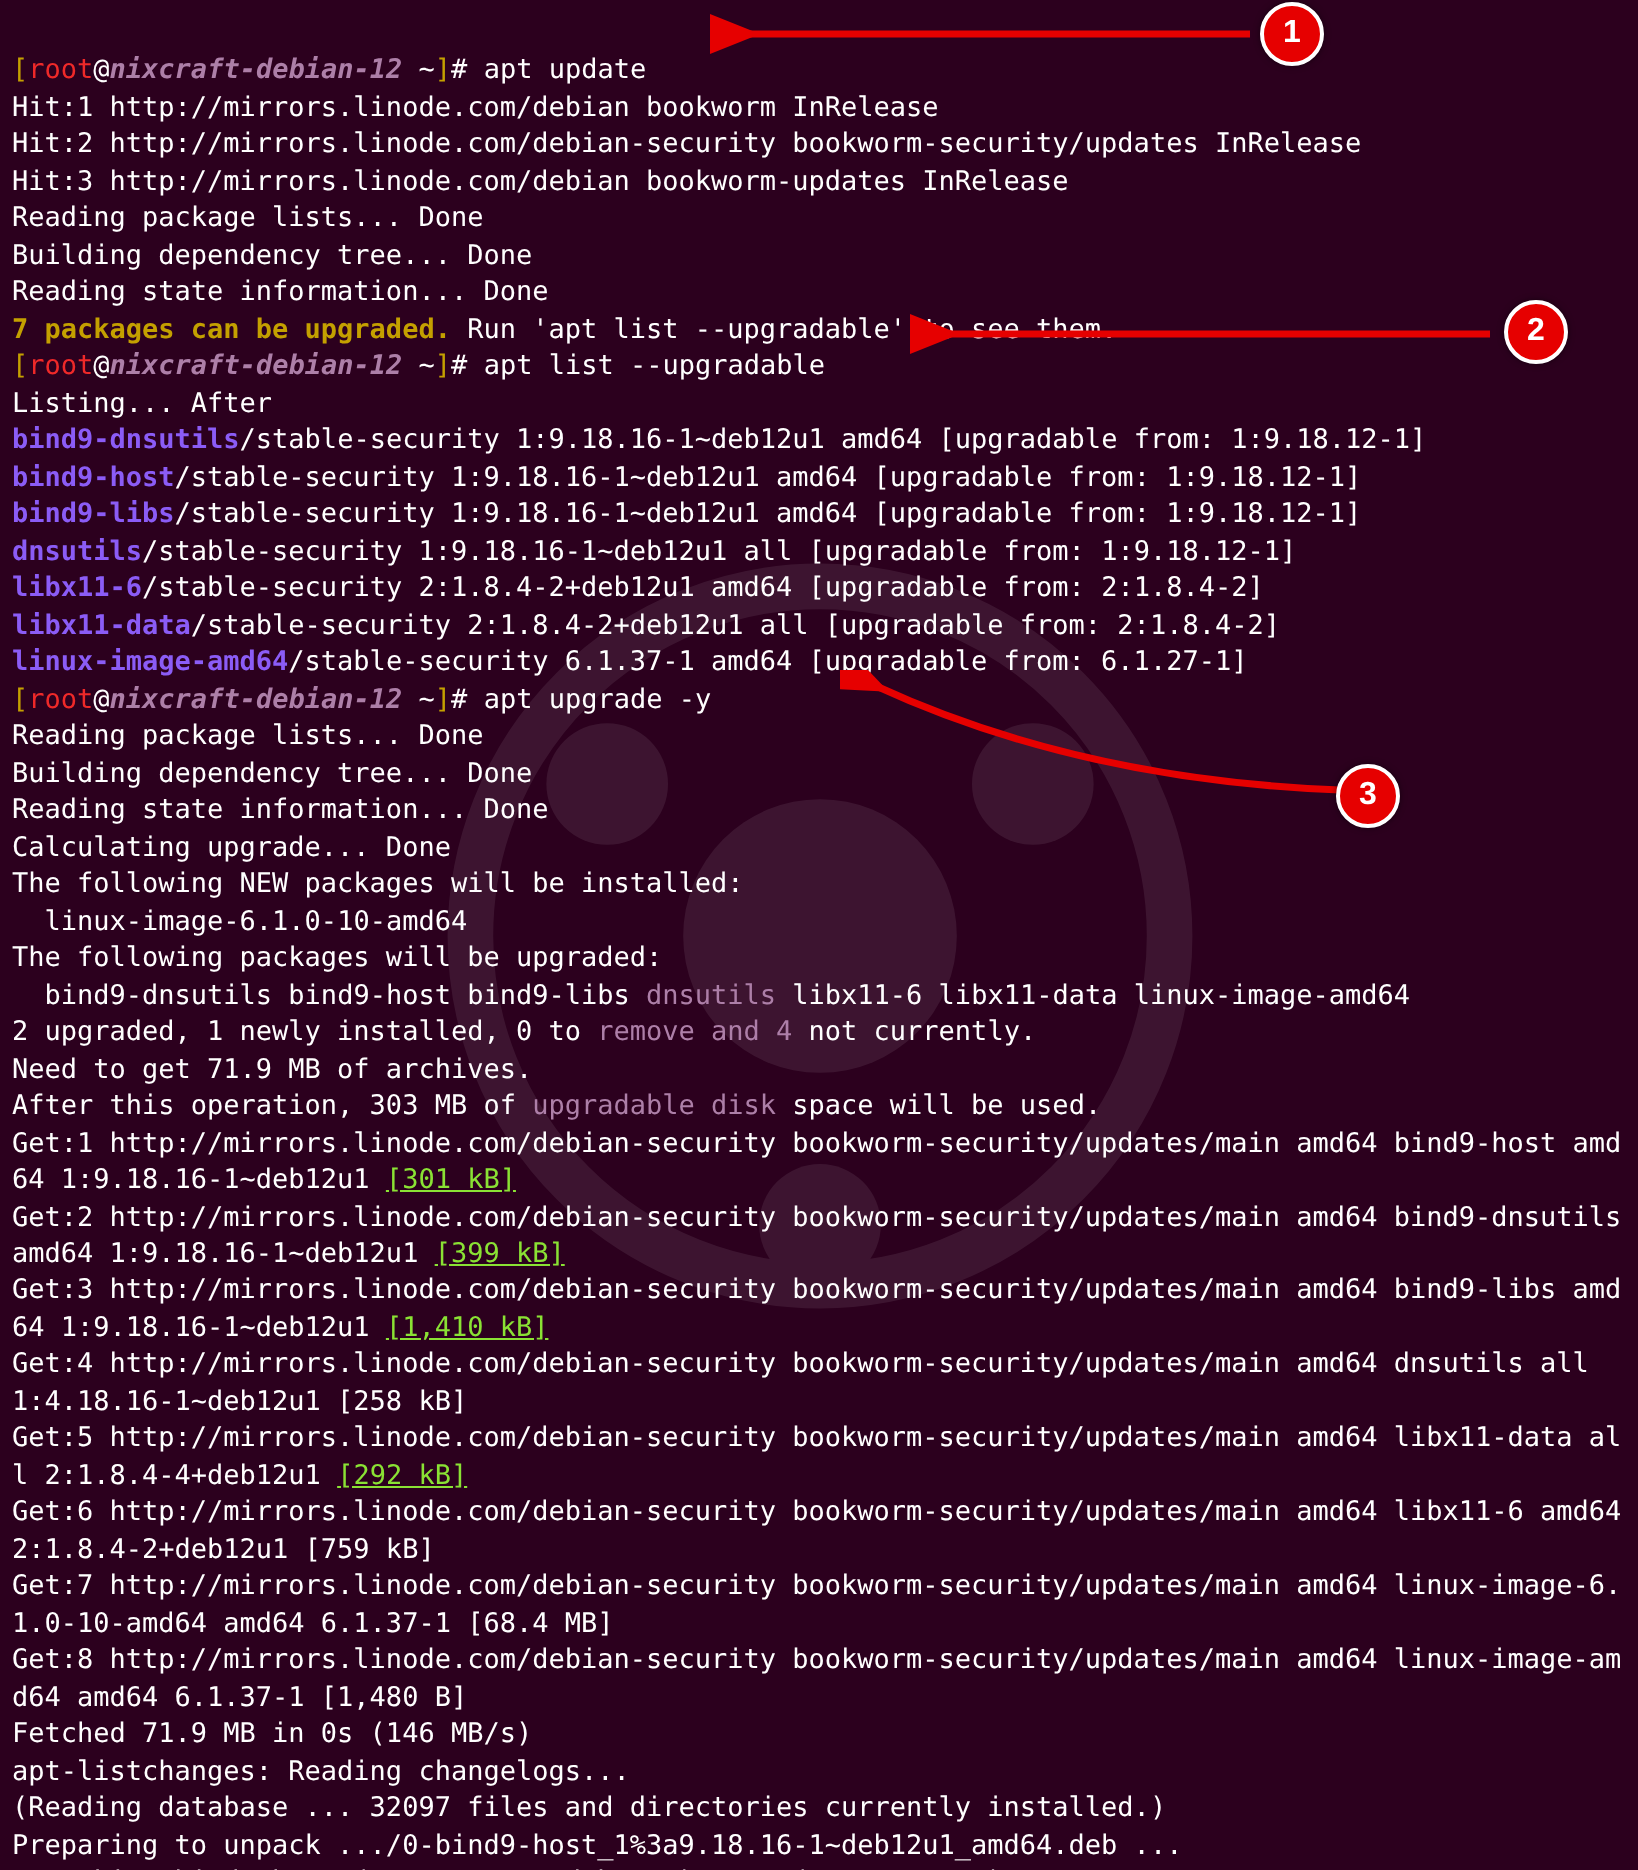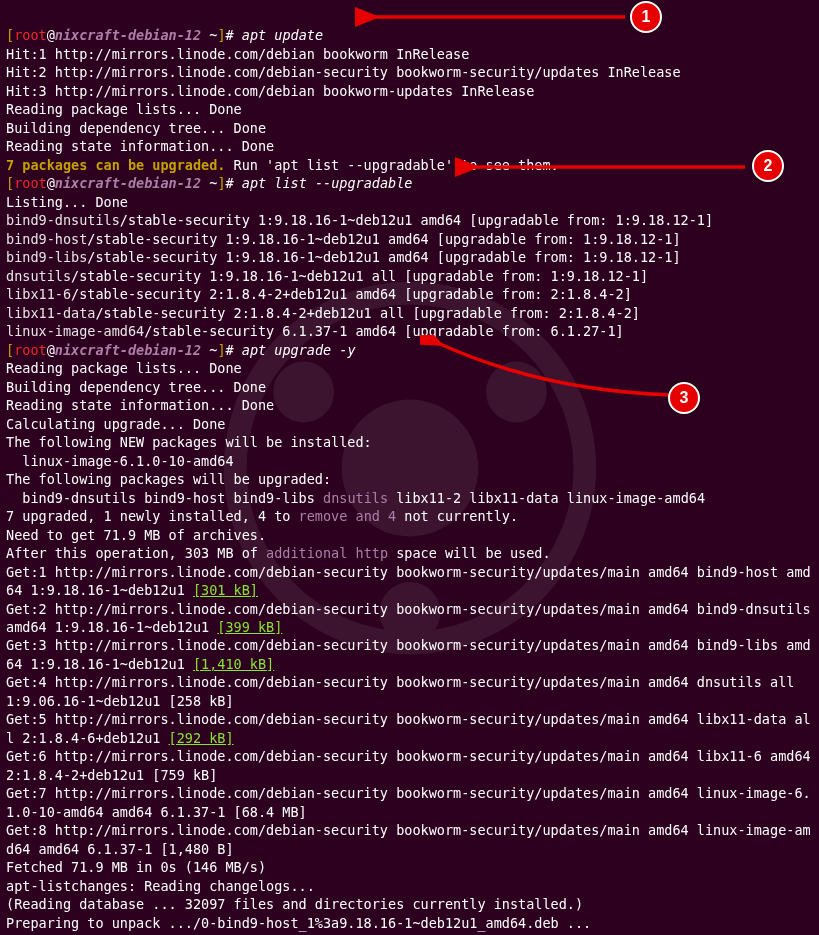--- a/index.html
+++ b/index.html
@@ -24,22 +24,22 @@
   }
   .yellow { color: #c4a000; }
   .magenta { color: #ad7fa8; }
   .bold { font-weight: bold; }
   .prompt-user { color: #ef2929; font-weight: normal; }
   .prompt-at { color: #ffffff; }
   .prompt-host { color: #ad7fa8; font-weight: bold; font-style: italic; }
   .prompt-path { color: #ffffff; }
   .prompt-bracket { color: #c4a000; }
   .prompt-hash { color: #ffffff; }
-  .cmd { color: #ffffff; font-style: italic; }
-  .pkg { color: #e5e5e5; font-weight: normal; }
+  .cmd { color: #ffffff; }
+  .pkg { color: #8b5cf6; font-weight: bold; }
   .size { color: #8ae234; text-decoration: underline; }
   .annotation {
     position: absolute;
     z-index: 10;
     pointer-events: none;
   }
   .badge {
     width: 28px;
     height: 28px;
     border-radius: 50%;
@@ -83,45 +83,45 @@
 <div class="terminal">
 <span><span class="prompt-bracket">[</span><span class="prompt-user">root</span><span class="prompt-at">@</span><span class="prompt-host">nixcraft-debian-12</span> <span class="prompt-path">~</span><span class="prompt-bracket">]</span><span class="prompt-hash">#</span></span> <span class="cmd">apt update</span>
 <span>Hit:1 http://mirrors.linode.com/debian bookworm InRelease</span>
 <span>Hit:2 http://mirrors.linode.com/debian-security bookworm-security/updates InRelease</span>
 <span>Hit:3 http://mirrors.linode.com/debian bookworm-updates InRelease</span>
 <span>Reading package lists... Done</span>
 <span>Building dependency tree... Done</span>
 <span>Reading state information... Done</span>
 <span class="yellow bold">7 packages can be upgraded.</span><span> Run 'apt list --upgradable' to see them.</span>
 <span><span class="prompt-bracket">[</span><span class="prompt-user">root</span><span class="prompt-at">@</span><span class="prompt-host">nixcraft-debian-12</span> <span class="prompt-path">~</span><span class="prompt-bracket">]</span><span class="prompt-hash">#</span></span> <span class="cmd">apt list --upgradable</span>
-<span>Listing... Done</span>
+<span>Listing... After</span>
 <span><span class="pkg">bind9-dnsutils</span><span>/stable-security 1:9.18.16-1~deb12u1 amd64 [upgradable from: 1:9.18.12-1]</span></span>
 <span><span class="pkg">bind9-host</span><span>/stable-security 1:9.18.16-1~deb12u1 amd64 [upgradable from: 1:9.18.12-1]</span></span>
 <span><span class="pkg">bind9-libs</span><span>/stable-security 1:9.18.16-1~deb12u1 amd64 [upgradable from: 1:9.18.12-1]</span></span>
 <span><span class="pkg">dnsutils</span><span>/stable-security 1:9.18.16-1~deb12u1 all [upgradable from: 1:9.18.12-1]</span></span>
 <span><span class="pkg">libx11-6</span><span>/stable-security 2:1.8.4-2+deb12u1 amd64 [upgradable from: 2:1.8.4-2]</span></span>
 <span><span class="pkg">libx11-data</span><span>/stable-security 2:1.8.4-2+deb12u1 all [upgradable from: 2:1.8.4-2]</span></span>
 <span><span class="pkg">linux-image-amd64</span><span>/stable-security 6.1.37-1 amd64 [upgradable from: 6.1.27-1]</span></span>
 <span><span class="prompt-bracket">[</span><span class="prompt-user">root</span><span class="prompt-at">@</span><span class="prompt-host">nixcraft-debian-12</span> <span class="prompt-path">~</span><span class="prompt-bracket">]</span><span class="prompt-hash">#</span></span> <span class="cmd">apt upgrade -y</span>
 <span>Reading package lists... Done</span>
 <span>Building dependency tree... Done</span>
 <span>Reading state information... Done</span>
 <span>Calculating upgrade... Done</span>
 <span>The following NEW packages will be installed:</span>
 <span>  linux-image-6.1.0-10-amd64</span>
 <span>The following packages will be upgraded:</span>
-<span><span>  bind9-dnsutils bind9-host bind9-libs </span><span class="magenta">dnsutils</span><span> libx11-2 libx11-data linux-image-amd64</span></span>
-<span><span>7 upgraded, 1 newly installed, 4 to </span><span class="magenta">remove and 4</span><span> not currently.</span></span>
+<span><span>  bind9-dnsutils bind9-host bind9-libs </span><span class="magenta">dnsutils</span><span> libx11-6 libx11-data linux-image-amd64</span></span>
+<span><span>2 upgraded, 1 newly installed, 0 to </span><span class="magenta">remove and 4</span><span> not currently.</span></span>
 <span>Need to get 71.9 MB of archives.</span>
-<span><span>After this operation, 303 MB of </span><span class="magenta">additional http</span><span> space will be used.</span></span>
+<span><span>After this operation, 303 MB of </span><span class="magenta">upgradable disk</span><span> space will be used.</span></span>
 <span><span>Get:1 http://mirrors.linode.com/debian-security bookworm-security/updates/main amd64 bind9-host amd64 1:9.18.16-1~deb12u1 </span><span class="size">[301 kB]</span></span>
 <span><span>Get:2 http://mirrors.linode.com/debian-security bookworm-security/updates/main amd64 bind9-dnsutils amd64 1:9.18.16-1~deb12u1 </span><span class="size">[399 kB]</span></span>
 <span><span>Get:3 http://mirrors.linode.com/debian-security bookworm-security/updates/main amd64 bind9-libs amd64 1:9.18.16-1~deb12u1 </span><span class="size">[1,410 kB]</span></span>
-<span><span>Get:4 http://mirrors.linode.com/debian-security bookworm-security/updates/main amd64 dnsutils all 1:9.06.16-1~deb12u1 [258 kB]</span><span class="size"></span></span>
-<span><span>Get:5 http://mirrors.linode.com/debian-security bookworm-security/updates/main amd64 libx11-data all 2:1.8.4-6+deb12u1 </span><span class="size">[292 kB]</span></span>
+<span><span>Get:4 http://mirrors.linode.com/debian-security bookworm-security/updates/main amd64 dnsutils all 1:4.18.16-1~deb12u1 [258 kB]</span><span class="size"></span></span>
+<span><span>Get:5 http://mirrors.linode.com/debian-security bookworm-security/updates/main amd64 libx11-data all 2:1.8.4-4+deb12u1 </span><span class="size">[292 kB]</span></span>
 <span><span>Get:6 http://mirrors.linode.com/debian-security bookworm-security/updates/main amd64 libx11-6 amd64 2:1.8.4-2+deb12u1 [759 kB]</span><span class="size"></span></span>
 <span><span>Get:7 http://mirrors.linode.com/debian-security bookworm-security/updates/main amd64 linux-image-6.1.0-10-amd64 amd64 6.1.37-1 [68.4 MB]</span><span class="size"></span></span>
 <span><span>Get:8 http://mirrors.linode.com/debian-security bookworm-security/updates/main amd64 linux-image-amd64 amd64 6.1.37-1 [1,480 B]</span><span class="size"></span></span>
 <span>Fetched 71.9 MB in 0s (146 MB/s)</span>
 <span>apt-listchanges: Reading changelogs...</span>
 <span>(Reading database ... 32097 files and directories currently installed.)</span>
 <span>Preparing to unpack .../0-bind9-host_1%3a9.18.16-1~deb12u1_amd64.deb ...</span>
 <span>Unpacking bind9-host (1:9.18.16-1~deb12u1) over (1:9.18.12-1) ...</span>
 
 </div>

